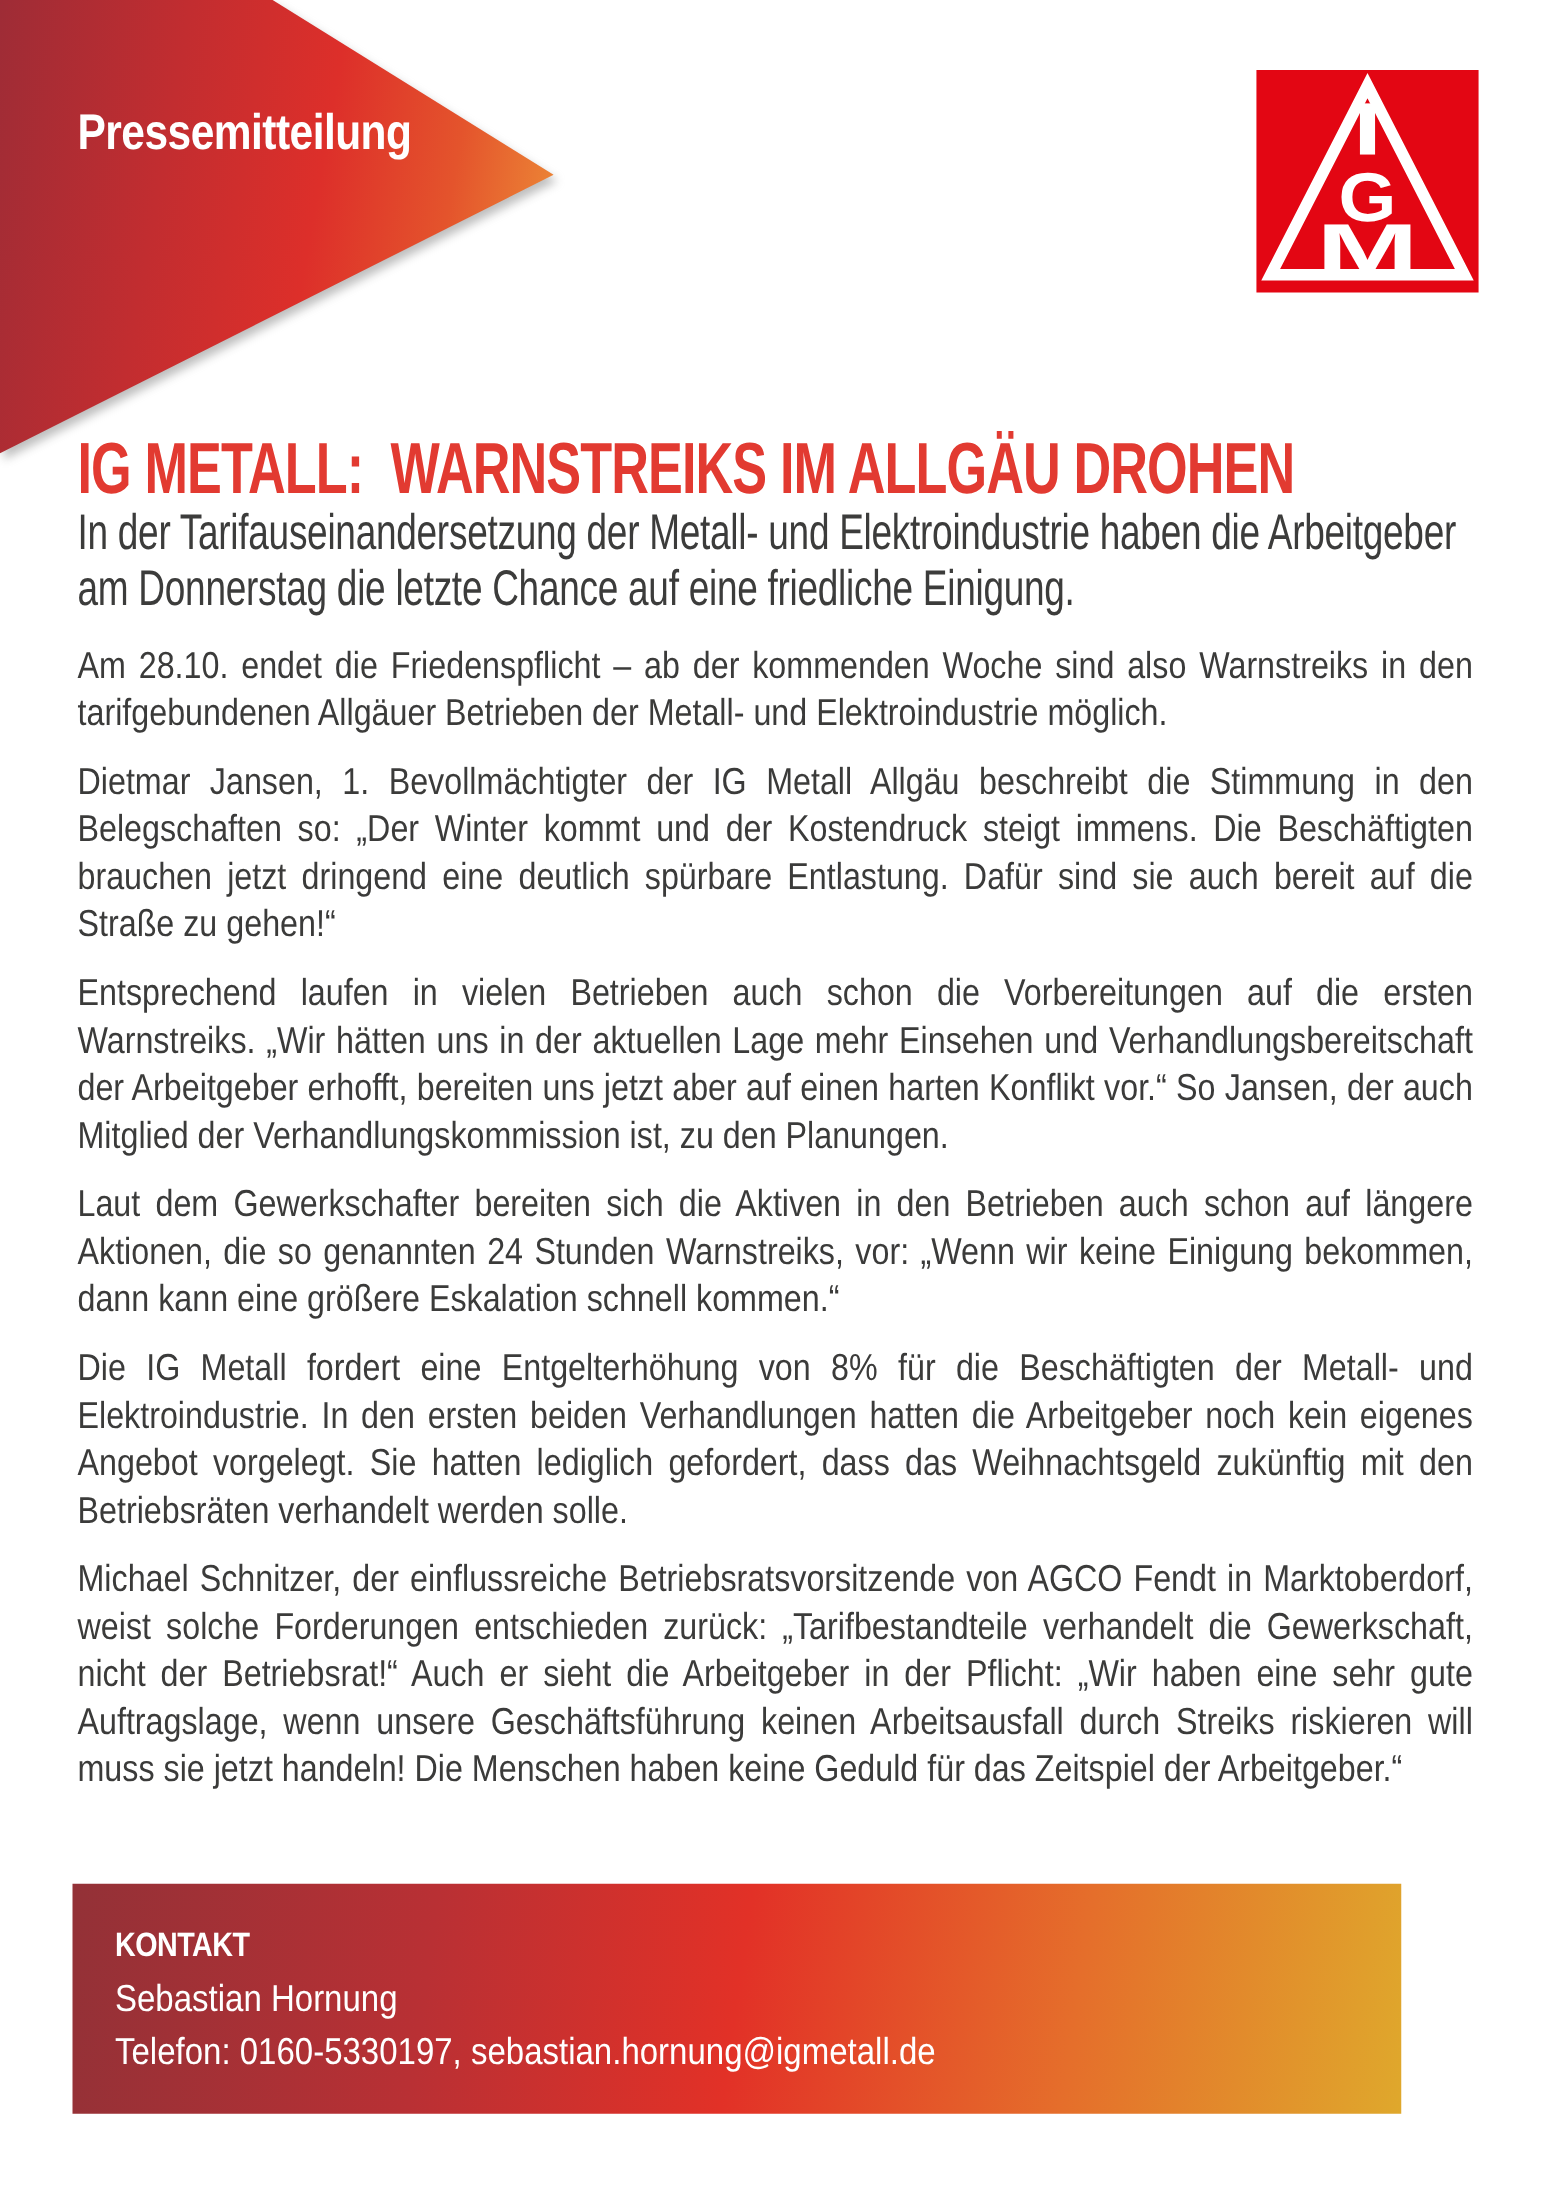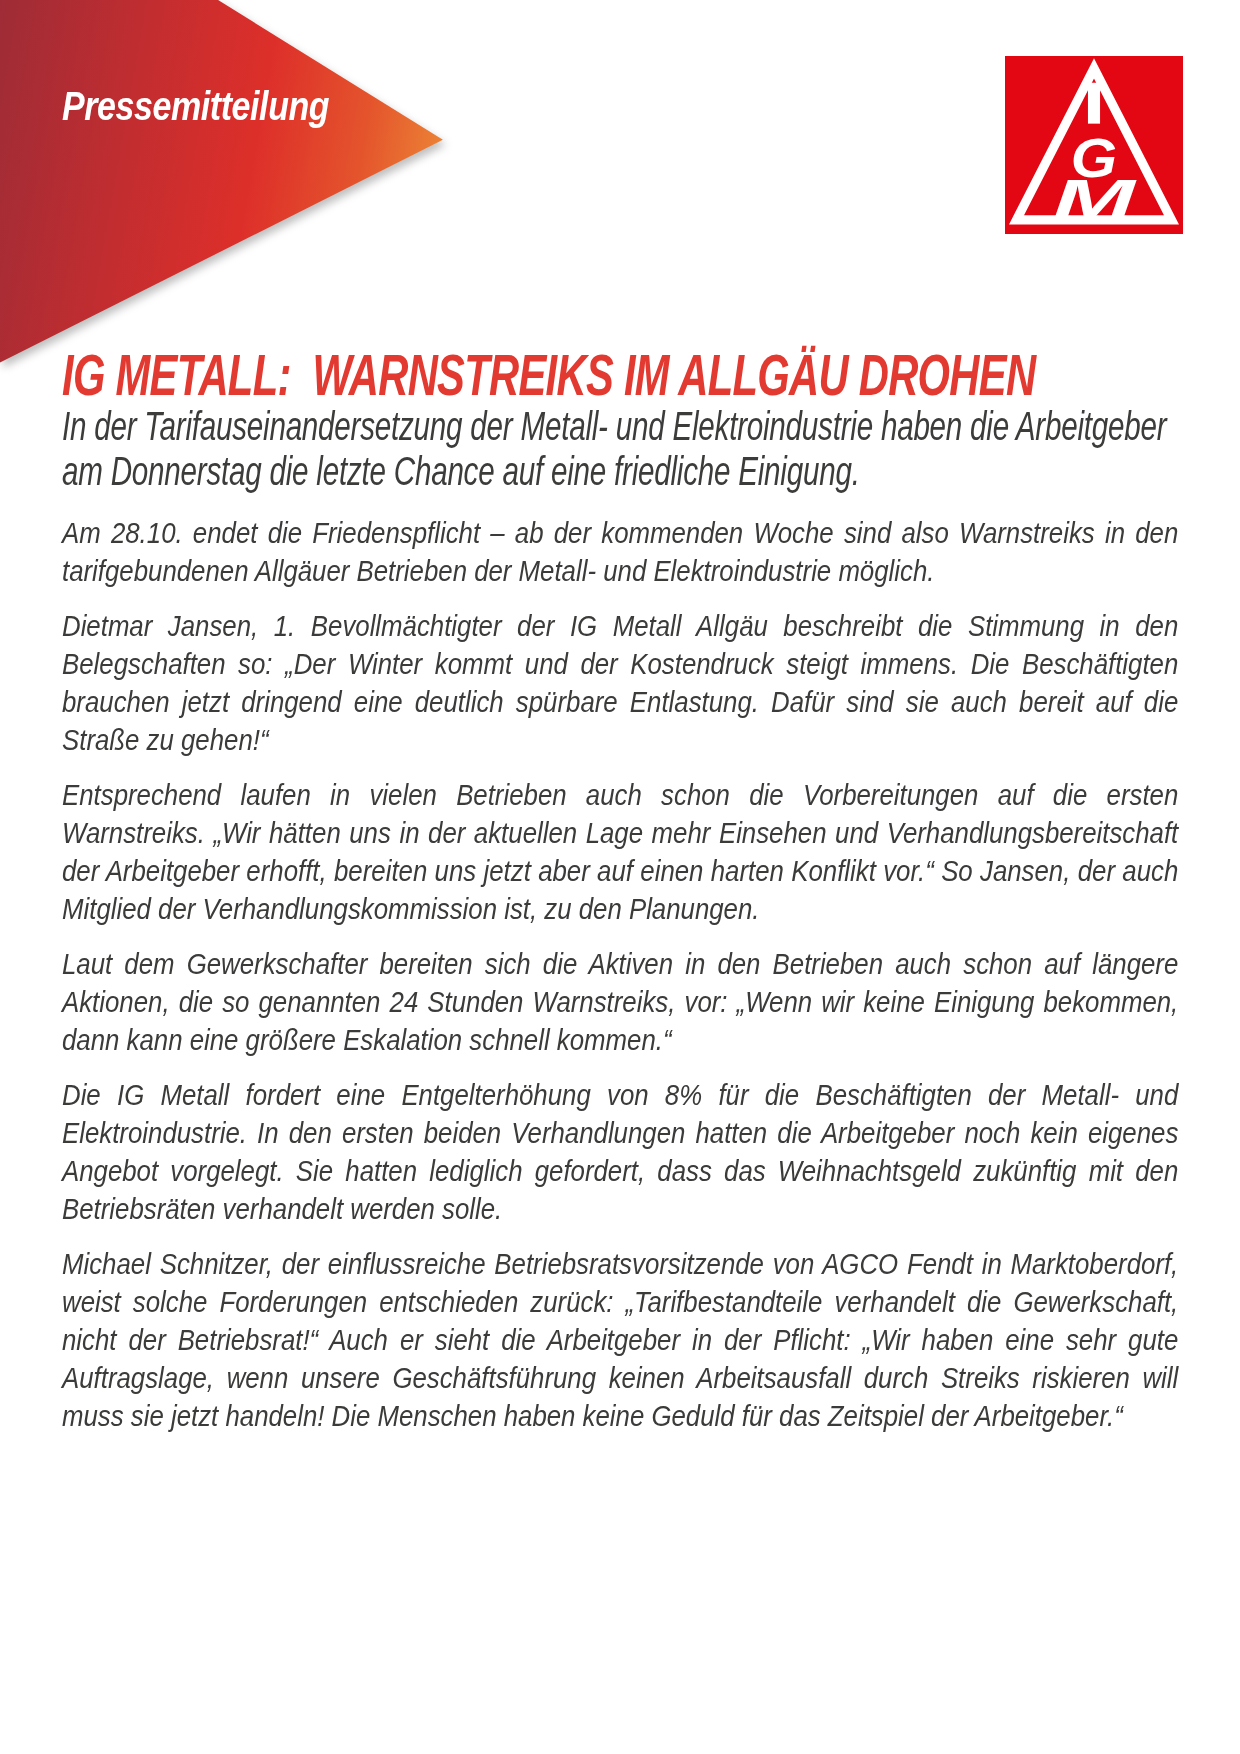--- a/index.html
+++ b/index.html
@@ -1,20 +1,19 @@
 <!DOCTYPE html>
 <html><head>
 <meta charset="utf-8">
 <style>
   html,body{margin:0;padding:0;background:#ffffff;}
   .page{
     position:relative;width:1240px;height:1754px;margin:0 auto;
     background:#ffffff;overflow:hidden;
     font-family:"Liberation Sans",sans-serif;
-    font-style:italic;
   }
   
   .arrow-wrap{position:absolute;left:0;top:0;width:446px;height:370px;
     filter:drop-shadow(3px 5px 4px rgba(110,110,110,0.45));}
   .arrow{
     width:100%;height:100%;
     clip-path:polygon(0 0, 48.9% 0, 99.3% 37.8%, 0 98%);
     background:linear-gradient(100deg,#9e2c36 0%,#c22d30 30%,#dd2f2a 55%,#e4542c 76%,#ee9238 97%);
   }
   .banner-label{
@@ -94,14 +93,19 @@
 
   <div class="body-copy">
       <div class="para">Am 28.10. endet die Friedenspflicht – ab der kommenden Woche sind also Warnstreiks in den tarifgebundenen Allgäuer Betrieben der Metall- und Elektroindustrie möglich.</div>
       <div class="para">Dietmar Jansen, 1. Bevollmächtigter der IG Metall Allgäu beschreibt die Stimmung in den Belegschaften so: „Der Winter kommt und der Kostendruck steigt immens. Die Be­schäftigten brauchen jetzt dringend eine deutlich spürbare Entlastung. Dafür sind sie auch bereit auf die Straße zu gehen!“</div>
       <div class="para">Entsprechend laufen in vielen Betrieben auch schon die Vorbereitungen auf die ersten Warnstreiks. „Wir hätten uns in der aktuellen Lage mehr Einsehen und Verhandlungs­bereitschaft der Arbeitgeber erhofft, bereiten uns jetzt aber auf einen harten Konflikt vor.“ So Jansen, der auch Mitglied der Verhandlungskommission ist, zu den Planungen.</div>
       <div class="para">Laut dem Gewerkschafter bereiten sich die Aktiven in den Betrieben auch schon auf längere Aktionen, die so genannten 24 Stunden Warnstreiks, vor: „Wenn wir keine Eini­gung bekommen, dann kann eine größere Eskalation schnell kommen.“</div>
       <div class="para">Die IG Metall fordert eine Entgelterhöhung von 8% für die Beschäftigten der Metall- und Elektroindustrie. In den ersten beiden Verhandlungen hatten die Arbeitgeber noch kein eigenes Angebot vorgelegt. Sie hatten lediglich gefordert, dass das Weihnachtsgeld zu­künftig mit den Betriebsräten verhandelt werden solle.</div>
       <div class="para">Michael Schnitzer, der einflussreiche Betriebsratsvorsitzende von AGCO Fendt in Markt­oberdorf, weist solche Forderungen entschieden zurück: „Tarifbestandteile verhandelt die Gewerkschaft, nicht der Betriebsrat!“ Auch er sieht die Arbeitgeber in der Pflicht: „Wir haben eine sehr gute Auftragslage, wenn unsere Geschäftsführung keinen Arbeits­ausfall durch Streiks riskieren will muss sie jetzt handeln! Die Menschen haben keine Geduld für das Zeitspiel der Arbeitgeber.“</div>
     </div>
 
+  <div class="contact-box">
+    <div class="contact-heading">KONTAKT</div>
+    <div class="contact-name">Sebastian Hornung</div>
+    <div class="contact-phone-email">Telefon: 0160-5330197, sebastian.hornung@igmetall.de</div>
+  </div>
 
 </div>
 
 </body></html>

